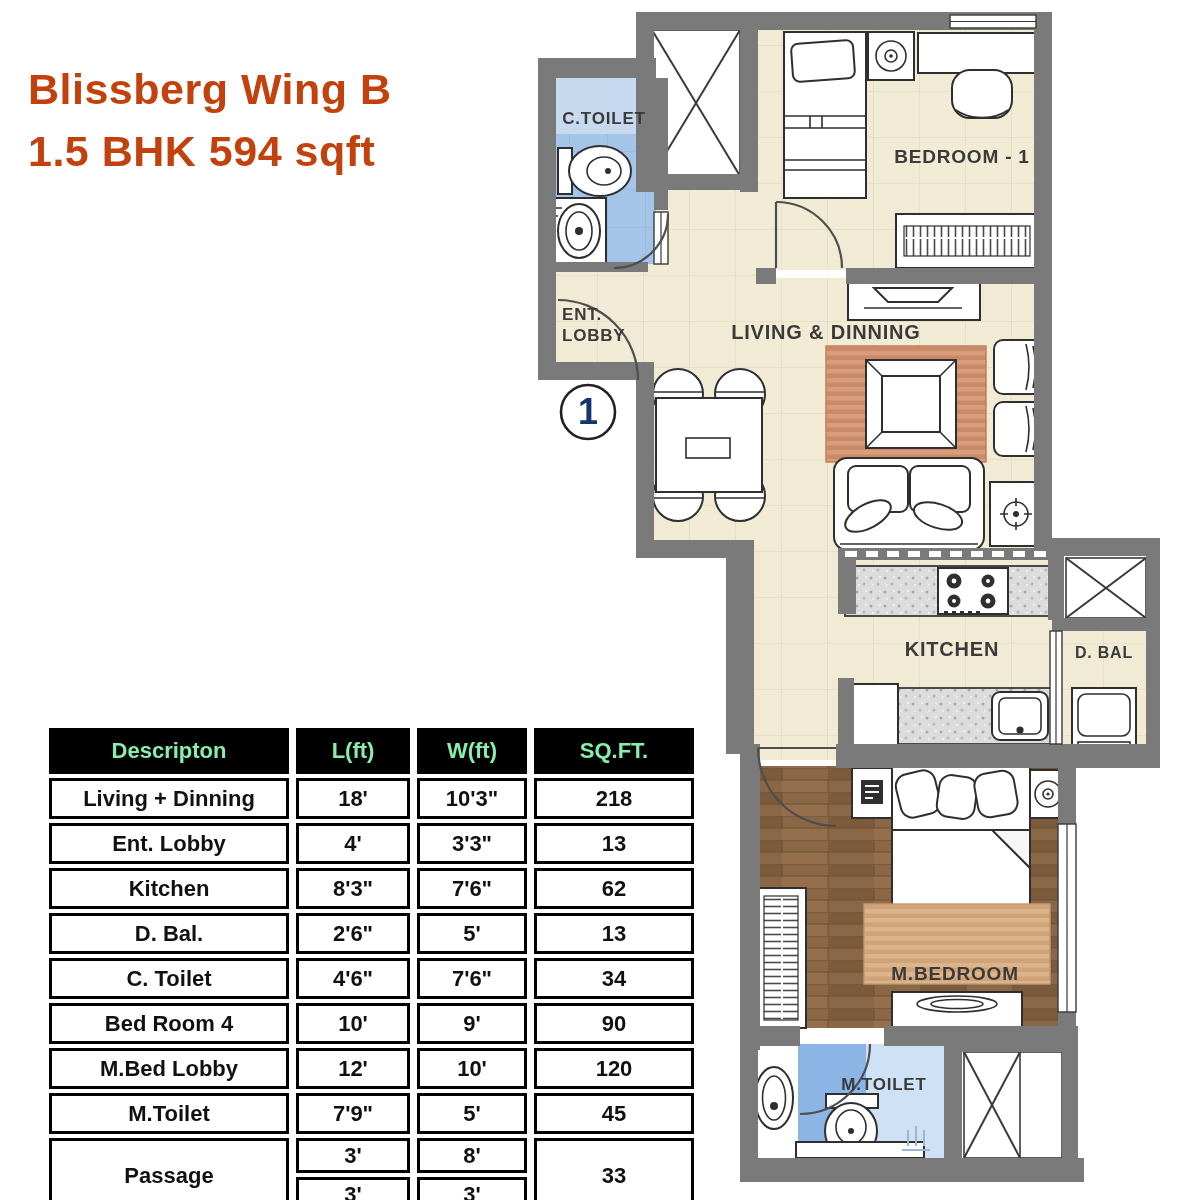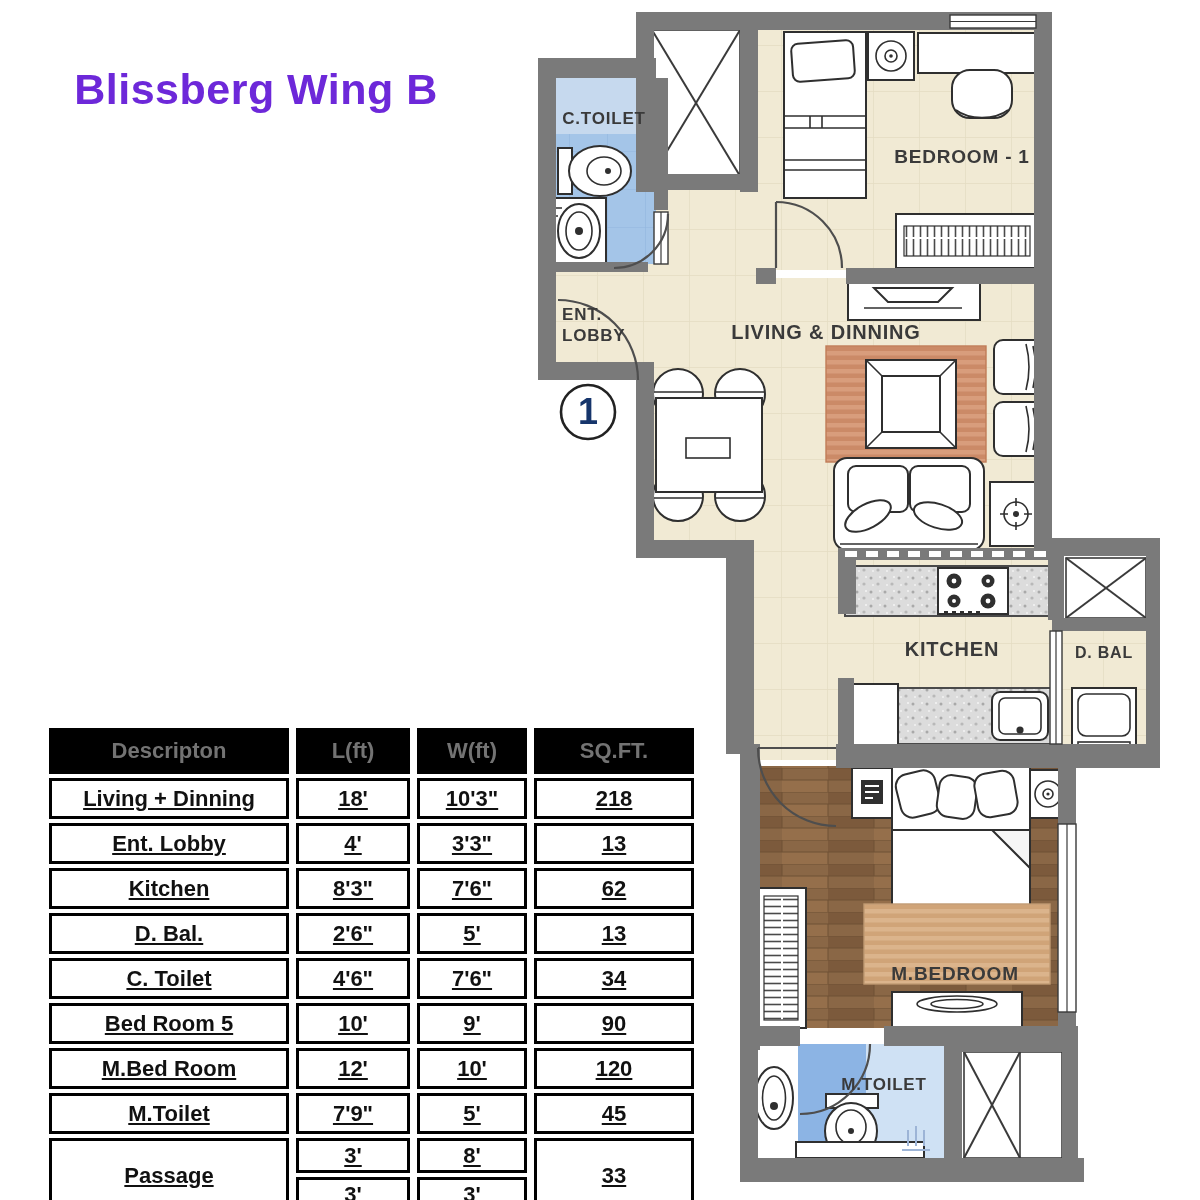--- a/index.html
+++ b/index.html
@@ -1,44 +1,45 @@
 <!DOCTYPE html>
 <html><head>
 <meta charset="utf-8">
 <style>
   html,body{margin:0;padding:0;background:#ffffff;}
   #canvas{position:relative;width:1200px;height:1200px;background:#ffffff;overflow:hidden;
           font-family:"Liberation Sans","DejaVu Sans",sans-serif;}
   
-  .title-block{position:absolute;left:36px;top:58px;width:440px;text-align:center;color:#6d28d9;}
+  .title-block{position:absolute;left:28px;top:58px;width:440px;color:#c2410c;}
   .title-line{font-size:43px;font-weight:bold;line-height:1.45;letter-spacing:.5px;}
   
   .dim-table{position:absolute;left:42px;top:724px;border-collapse:separate;border-spacing:7px 4px;}
   .dim-table th,.dim-table td{border:3px solid #000;background:#fff;color:#111;
       font-size:22px;font-weight:bold;text-align:center;padding:2px 6px;line-height:1.15;}
-  .dim-table th{background:#000;color:#737373;height:36px;}
+  .dim-table th{background:#000;color:#86efac;height:36px;}
   .col-desc{width:222px;} .col-l{width:96px;} .col-w{width:92px;} .col-sq{width:142px;margin-left:44px;}
-  .dim-table td{height:31px;text-decoration:underline;}
+  .dim-table td{height:31px;}
   .dim-table td.half{height:12px;}
   
   #plan{position:absolute;left:0;top:0;}
   .wall{fill:#7a7a7a;}
   .furn{fill:#ffffff;stroke:#2f2f2f;stroke-width:2;}
   .thin{fill:none;stroke:#2f2f2f;stroke-width:1.6;}
   .roomlabel{font-family:"Liberation Sans","DejaVu Sans",sans-serif;font-weight:bold;fill:#3a3a3a;letter-spacing:.8px;}
   .arc{fill:none;stroke:#4e4e4e;stroke-width:2.2;}
   .xline{stroke:#3a3a3a;stroke-width:2;}
 </style>
 </head>
 <body>
 
 <div id="canvas">
 
   <div class="title-block">
     <div class="title-line">Blissberg Wing B</div>
+    <div class="title-line">1.5 BHK 594 sqft</div>
   </div>
 
   <table class="dim-table">
     <thead>
       <tr>
         <th class="col-desc">Descripton</th>
         <th class="col-l">L(ft)</th>
         <th class="col-w">W(ft)</th>
         <th class="col-sq">SQ.FT.</th>
       </tr>
@@ -68,27 +69,27 @@
         <td>5'</td>
         <td>13</td>
       </tr>
       <tr>
         <td>C. Toilet</td>
         <td>4'6"</td>
         <td>7'6"</td>
         <td>34</td>
       </tr>
       <tr>
-        <td>Bed Room 5</td>
+        <td>Bed Room 4</td>
         <td>10'</td>
         <td>9'</td>
         <td>90</td>
       </tr>
       <tr>
-        <td>M.Bed Room</td>
+        <td>M.Bed Lobby</td>
         <td>12'</td>
         <td>10'</td>
         <td>120</td>
       </tr>
       <tr>
         <td>M.Toilet</td>
         <td>7'9"</td>
         <td>5'</td>
         <td>45</td>
       </tr>

